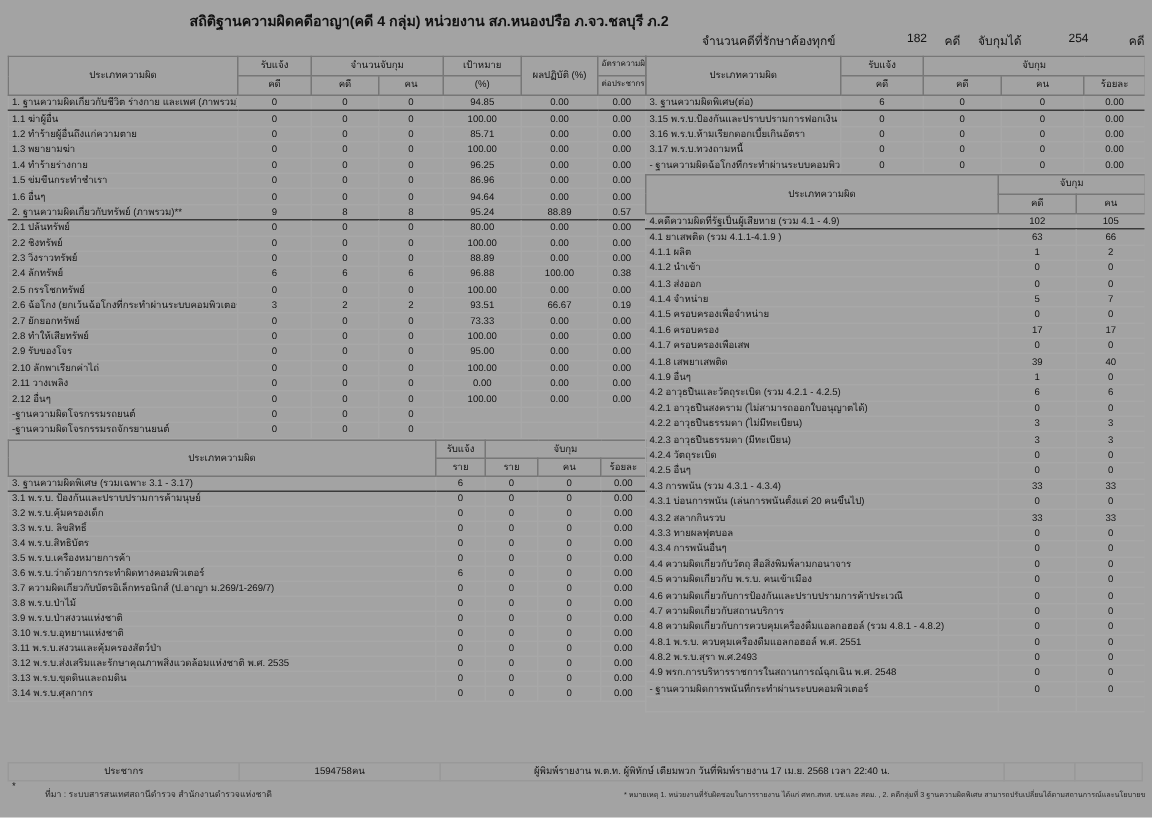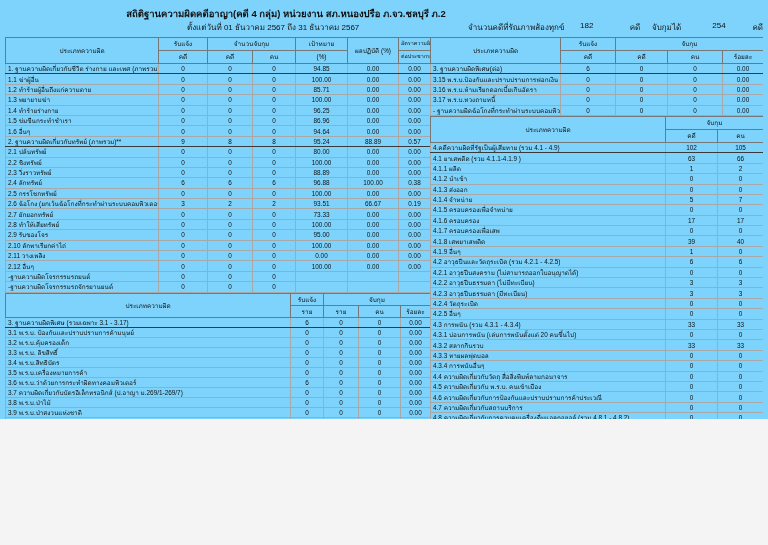--- a/index.html
+++ b/index.html
@@ -1,22 +1,22 @@
 <!DOCTYPE html>
 <html><head>
 <meta charset="utf-8">
 <style>
   *{box-sizing:border-box}
   html,body{margin:0;padding:0;background:#f4f4f4}
-  .page{position:relative;width:768px;height:419px;background:#7dd3fc;font-family:"Liberation Sans",sans-serif;color:#111;overflow:hidden}
+  .page{position:relative;width:768px;height:545px;background:#a3a3a3;font-family:"Liberation Sans",sans-serif;color:#111;overflow:hidden}
   .title{position:absolute;top:6px;left:0;width:572px;text-align:center;font-size:9.5px;font-weight:bold;white-space:nowrap}
   .subline{position:absolute;top:21px;left:187px;font-size:8px;white-space:nowrap}
   .stats{position:absolute;top:21px;left:468px;width:295px;display:flex;font-size:8px}
   .stats .lab{width:112px}
-  .stats .v1{width:38px;text-align:left}
+  .stats .v1{width:38px;text-align:right}
   .stats .u1{width:34px;text-align:center}
   .stats .l2{width:48px}
   .stats .v2{width:38px;text-align:center}
   .stats .u2{width:25px;text-align:right}
   .tables{position:absolute;top:37px;left:5px;width:758px;height:471px;display:flex;align-items:flex-start;overflow:hidden}
   .colL{width:425px}
   .colR{width:333px}
   table{border-collapse:collapse;table-layout:fixed;font-size:6.4px;line-height:1.1;border:1px solid #555}
   #ul,#ll{width:425px}
   #ur,#lr{width:333px}
@@ -40,24 +40,23 @@
   .src{position:absolute;top:524px;left:30px;font-size:5.8px;color:#222;white-space:nowrap}
   .note{position:absolute;top:525px;left:416px;width:348px;font-size:4.8px;color:#222;white-space:nowrap;overflow:hidden}
 </style>
 </head>
 <body>
 
 <div class="page">
 
   <div class="title">สถิติฐานความผิดคดีอาญา(คดี 4 กลุ่ม) หน่วยงาน สภ.หนองปรือ ภ.จว.ชลบุรี ภ.2</div>
 
-  <div class="subline">ตั้งแต่วันที่ 01 ธันวาคม 2567 ถึง 31 ธันวาคม 2567</div>
 
   <div class="stats">
-    <span class="lab">จำนวนคดีที่รัณภาพส้องทุกข์</span>
+    <span class="lab">จำนวนคดีที่รักษาค้องทุกข์</span>
     <span class="v1">182</span>
     <span class="u1">คดี</span>
     <span class="l2">จับกุมได้</span>
     <span class="v2">254</span>
     <span class="u2">คดี</span>
   </div>
 
   <div class="tables">
     <div class="colL">
 

